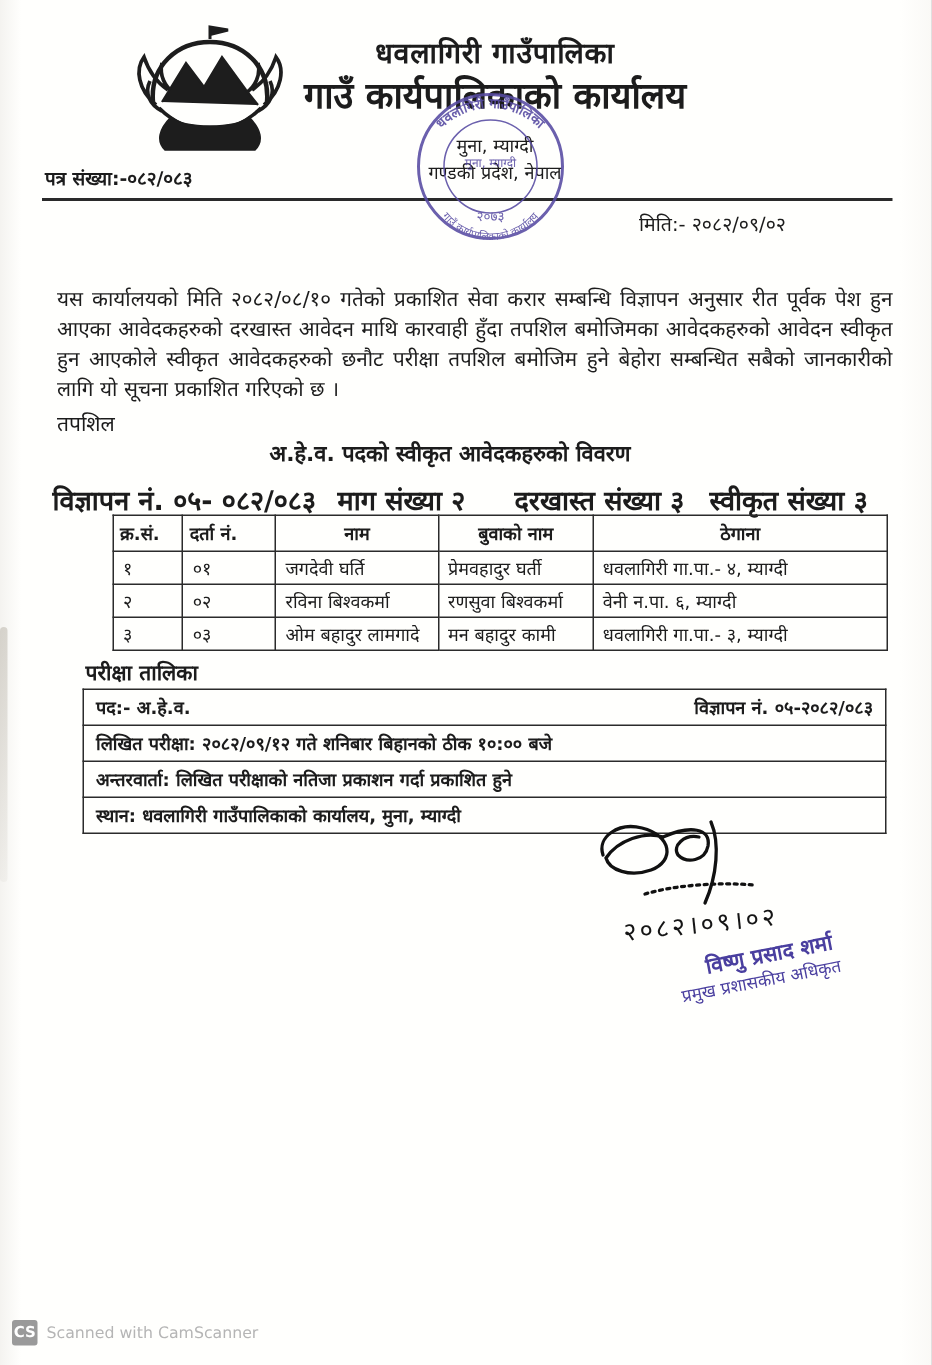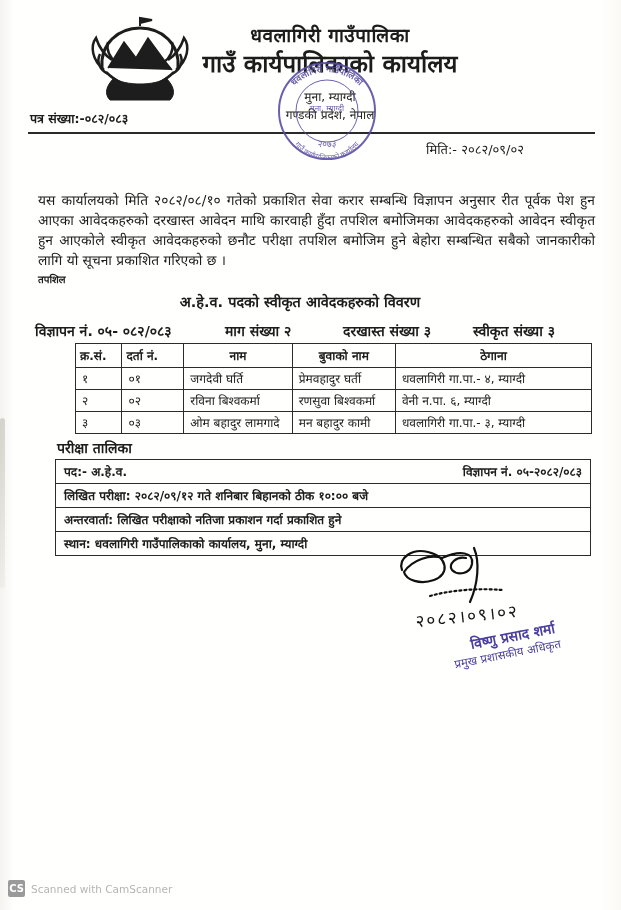--- a/index.html
+++ b/index.html
@@ -27,25 +27,25 @@
   .letter-no{left:30px;top:110px;font-size:12.5px;font-weight:bold;}
   .head-rule{left:28px;top:132px;width:567px;height:2px;background:#2a2a2a;}
   .date-line{left:355px;top:140px;width:240px;font-size:13px;text-align:center;}
 
   
   .stamp-wrap{left:262px;top:55px;width:130px;height:108px;opacity:.88;}
 
   .subject{left:110px;top:161px;width:400px;font-size:14.5px;font-weight:bold;text-decoration:underline;}
 
   .body-par{left:38px;top:190px;width:557px;font-size:13.8px;line-height:20px;text-align:justify;}
-  .tapashil{left:38px;top:272px;font-size:10px;font-weight:bold;}
+  .tapashil{left:38px;top:272px;font-size:14px;font-weight:normal;}
 
   .sel-heading{left:100px;top:291px;width:400px;font-size:14.5px;font-weight:bold;}
 
-  .meta-line{left:35px;top:321px;width:560px;font-size:14px;font-weight:bold;display:flex;justify-content:flex-end;}
+  .meta-line{left:35px;top:321px;width:560px;font-size:18px;font-weight:bold;display:flex;justify-content:flex-end;}
   .meta-line .m1{width:190px;}
   .meta-line .m2{width:118px;}
   .meta-line .m3{width:130px;}
   .meta-line .m4{flex:1;}
 
   table{border-collapse:collapse;font-size:12px;}
   td,th{border:1.5px solid #2b2b2b;padding:1px 6px;vertical-align:middle;height:19px;}
   .t1{left:75px;top:343px;width:517px;}
   .t1 th{font-weight:bold;text-align:center;padding:2px 4px;}
   .t1 .c0{width:9%;text-align:left;}

